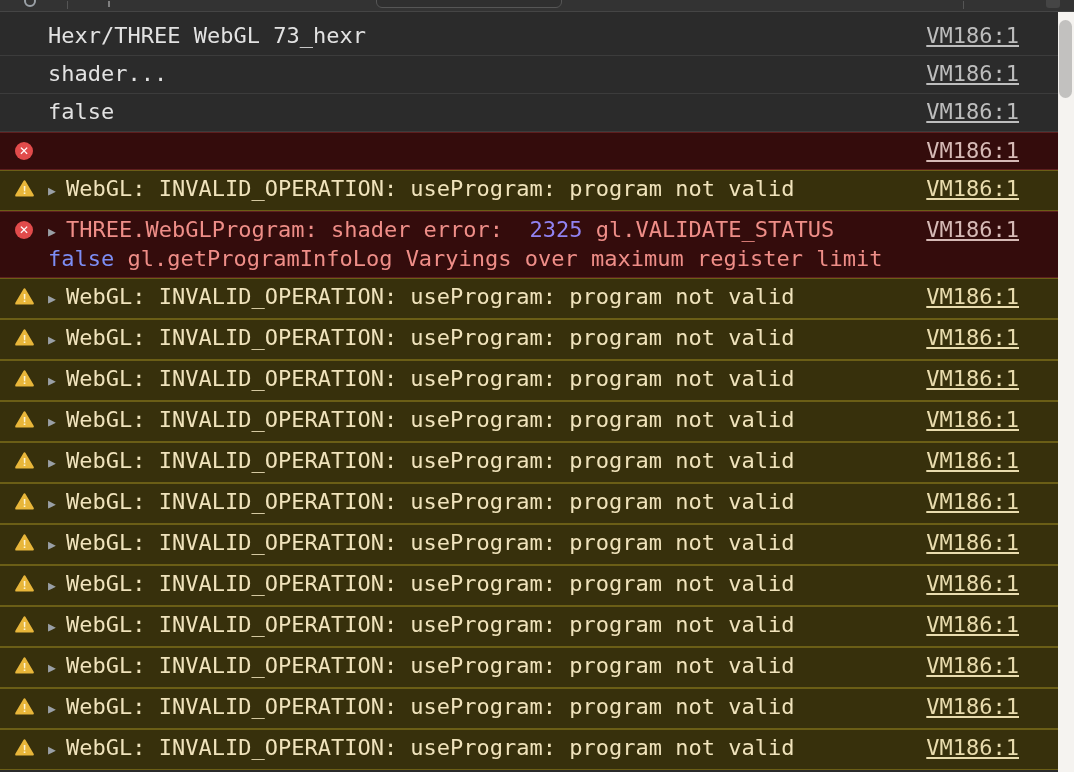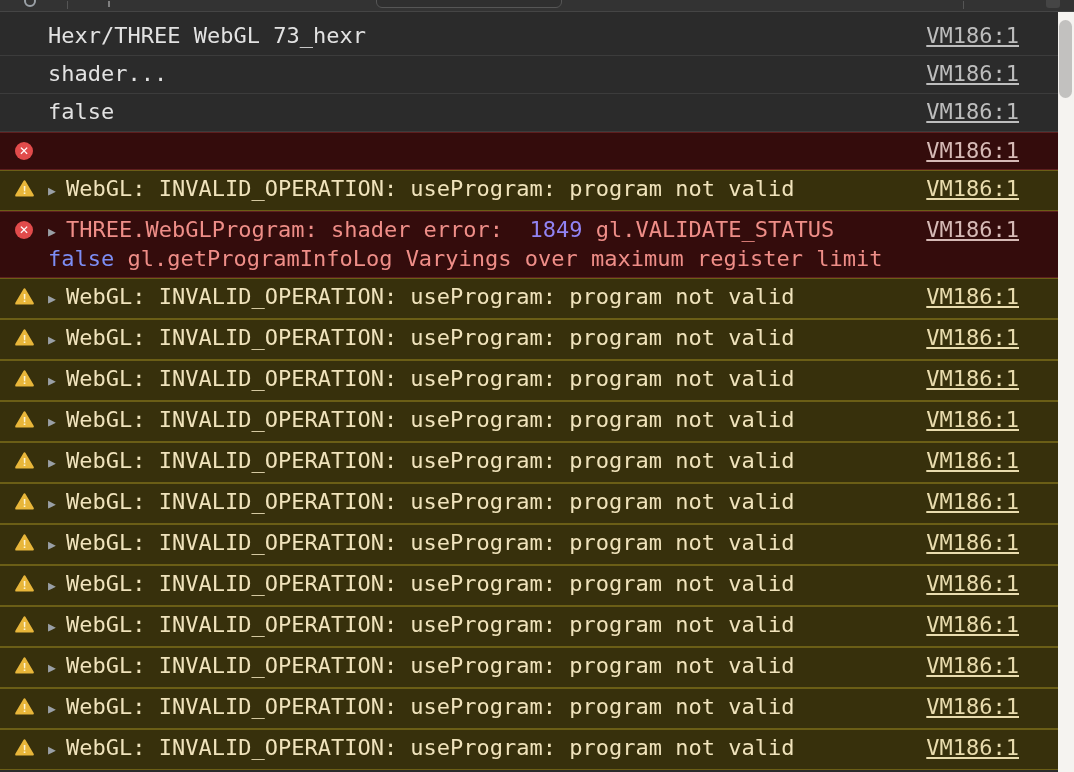--- a/index.html
+++ b/index.html
@@ -117,21 +117,21 @@
             <text x="9.5" y="13.6" text-anchor="middle" font-size="11" font-weight="bold" fill="#fdf4d2" font-family="sans-serif">!</text>
           </svg>
         </div>
         <div class="msg"><span class="tri">▶</span><span>WebGL: INVALID_OPERATION: useProgram: program not valid</span></div>
         <a class="src-link">VM186:1</a>
       </div>
       <div class="row error">
         <div class="gutter">
           <span class="err-badge">✕</span>
         </div>
-        <div class="msg"><span class="tri">▶</span><span>THREE.WebGLProgram: shader error:  </span><span class="tok-number">1849</span><span> gl.VALIDATE_STATUS </span><span class="tok-boolean">false</span><span> gl.getProgramInfoLog Varyings over maximum register limit</span></div>
+        <div class="msg"><span class="tri">▶</span><span>THREE.WebGLProgram: shader error:  </span><span class="tok-number">2325</span><span> gl.VALIDATE_STATUS </span><span class="tok-boolean">false</span><span> gl.getProgramInfoLog Varyings over maximum register limit</span></div>
         <a class="src-link">VM186:1</a>
       </div>
       <div class="row warning">
         <div class="gutter">
           <svg class="warn-badge" width="19" height="17" viewBox="0 0 19 17">
             <path d="M9.5 1.6 L17.6 15.4 H1.4 Z" fill="#e8b63a" stroke="#e8b63a" stroke-width="2.4" stroke-linejoin="round"></path>
             <text x="9.5" y="13.6" text-anchor="middle" font-size="11" font-weight="bold" fill="#fdf4d2" font-family="sans-serif">!</text>
           </svg>
         </div>
         <div class="msg"><span class="tri">▶</span><span>WebGL: INVALID_OPERATION: useProgram: program not valid</span></div>

